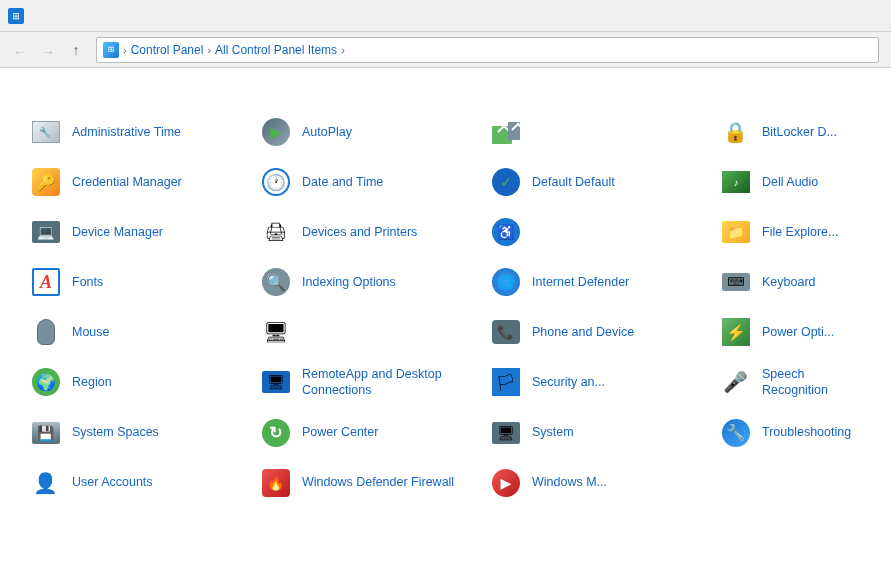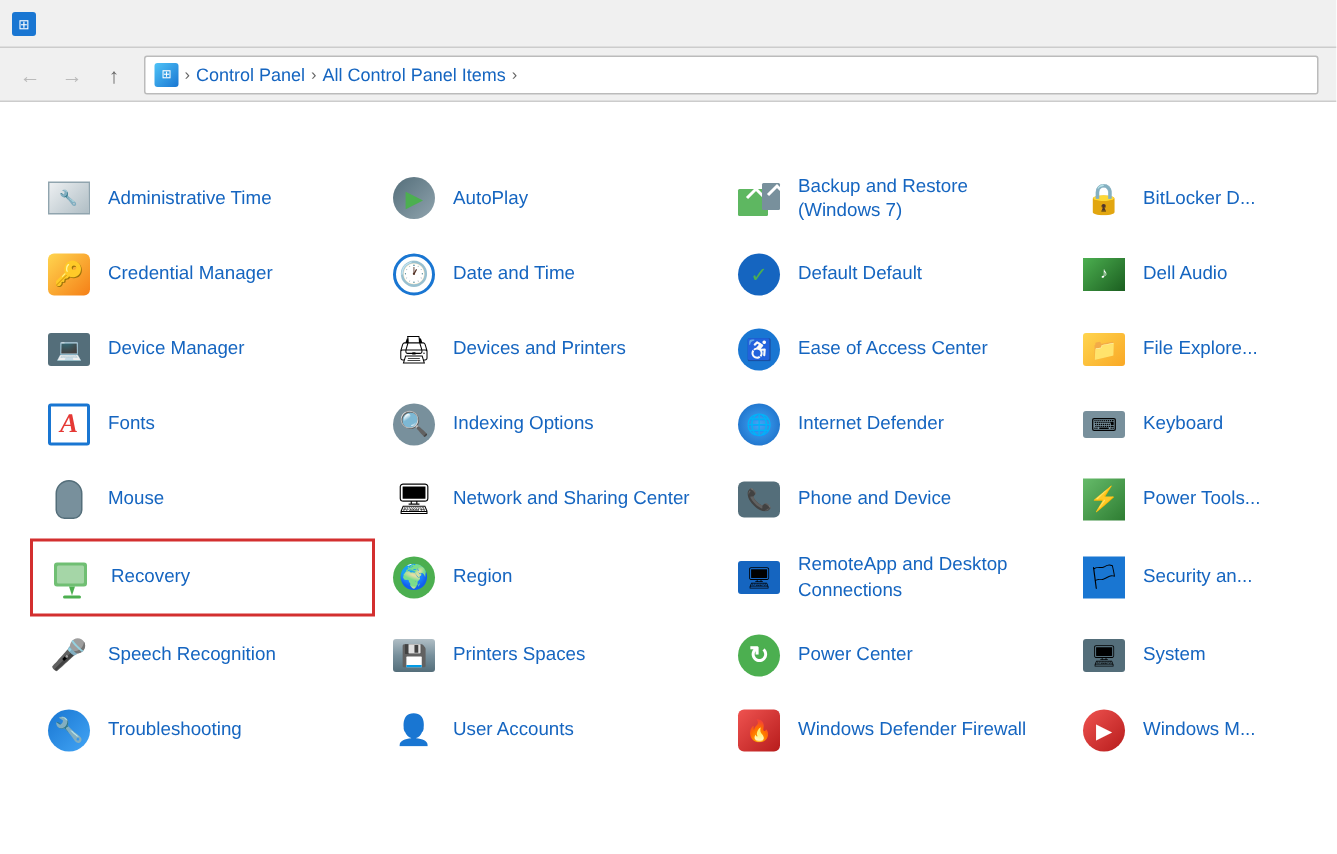--- a/index.html
+++ b/index.html
@@ -174,21 +174,20 @@
       </div>
       <div class="item">
         <div class="item-icon">
           <svg width="32" height="28" viewBox="0 0 32 28">
             <rect x="2" y="8" width="20" height="18" rx="1" fill="#4caf50" opacity="0.9"></rect>
             <path d="M8 14 L14 8 L20 14" fill="none" stroke="#fff" stroke-width="2"></path>
             <rect x="18" y="4" width="12" height="18" rx="1" fill="#78909c"></rect>
             <path d="M22 12 L28 6 L34 12" fill="none" stroke="#fff" stroke-width="2"></path>
           </svg>
         </div>
-        <div class="item-label">Backup and Restore (Windows 7)</div>
       </div>
       <div class="item">
         <div class="item-icon">
           <div style="width:28px;height:28px;display:flex;align-items:center;justify-content:center;">
             <span style="font-size:20px;">🔒</span>
           </div>
         </div>
         <div class="item-label">BitLocker D...</div>
       </div>
       <div class="item">
@@ -238,21 +237,20 @@
           </div>
         </div>
         <div class="item-label">Devices and Printers</div>
       </div>
       <div class="item">
         <div class="item-icon">
           <div style="width:28px;height:28px;background:#1976d2;border-radius:50%;display:flex;align-items:center;justify-content:center;">
             <span style="color:white;font-size:14px;">♿</span>
           </div>
         </div>
-        <div class="item-label">Ease of Access Center</div>
       </div>
       <div class="item">
         <div class="item-icon">
           <div style="width:28px;height:22px;background:linear-gradient(135deg,#ffd54f,#f9a825);border-radius:2px;display:flex;align-items:center;justify-content:center;">
             <span style="font-size:14px;">📁</span>
           </div>
         </div>
         <div class="item-label">File Explore...</div>
       </div>
       <div class="item">
@@ -290,50 +288,36 @@
           <div style="width:18px;height:26px;background:#78909c;border-radius:9px 9px 6px 6px;border:1px solid #546e7a;"></div>
         </div>
         <div class="item-label">Mouse</div>
       </div>
       <div class="item">
         <div class="item-icon">
           <div style="width:32px;height:26px;display:flex;align-items:center;justify-content:center;">
             <span style="font-size:20px;">🖥</span>
           </div>
         </div>
-        <div class="item-label">Network and Sharing Center</div>
       </div>
       <div class="item">
         <div class="item-icon">
           <div style="width:28px;height:24px;background:#546e7a;border-radius:4px;display:flex;align-items:center;justify-content:center;">
             <span style="font-size:14px;">📞</span>
           </div>
         </div>
         <div class="item-label">Phone and Device</div>
       </div>
       <div class="item">
         <div class="item-icon">
           <div style="width:28px;height:28px;background:linear-gradient(135deg,#66bb6a,#2e7d32);display:flex;align-items:center;justify-content:center;">
             <span style="font-size:16px;">⚡</span>
           </div>
         </div>
-        <div class="item-label">Power Tools...</div>
-      </div>
-      <div class="item highlighted">
-        <div class="item-icon">
-          <div style="width:32px;height:32px;display:flex;align-items:center;justify-content:center;">
-            <svg width="32" height="32" viewBox="0 0 32 32">
-              <rect x="4" y="6" width="22" height="16" rx="2" fill="#4caf50" opacity="0.8"></rect>
-              <rect x="6" y="8" width="18" height="12" rx="1" fill="#a5d6a7"></rect>
-              <polygon points="14,22 18,22 16,28" fill="#4caf50"></polygon>
-              <rect x="10" y="28" width="12" height="2" rx="1" fill="#4caf50"></rect>
-            </svg>
-          </div>
-        </div>
-        <div class="item-label">Recovery</div>
+        <div class="item-label">Power Opti...</div>
       </div>
       <div class="item">
         <div class="item-icon">
           <div style="width:28px;height:28px;background:#4caf50;border-radius:50%;display:flex;align-items:center;justify-content:center;">
             <span style="font-size:16px;">🌍</span>
           </div>
         </div>
         <div class="item-label">Region</div>
       </div>
       <div class="item">
@@ -359,21 +343,21 @@
           </div>
         </div>
         <div class="item-label">Speech Recognition</div>
       </div>
       <div class="item">
         <div class="item-icon">
           <div style="width:28px;height:22px;background:linear-gradient(to bottom,#b0bec5,#78909c,#546e7a);border-radius:2px;display:flex;align-items:center;justify-content:center;">
             <span style="font-size:14px;">💾</span>
           </div>
         </div>
-        <div class="item-label">Printers Spaces</div>
+        <div class="item-label">System Spaces</div>
       </div>
       <div class="item">
         <div class="item-icon">
           <div style="width:28px;height:28px;background:#4caf50;border-radius:50%;display:flex;align-items:center;justify-content:center;">
             <span style="color:white;font-size:16px;font-weight:bold;">↻</span>
           </div>
         </div>
         <div class="item-label">Power Center</div>
       </div>
       <div class="item">

